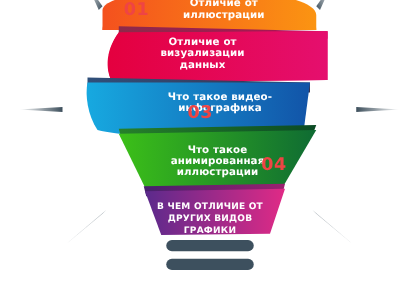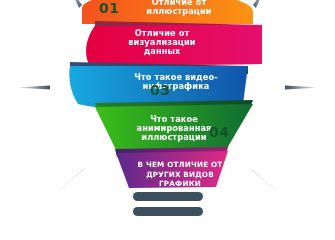--- a/index.html
+++ b/index.html
@@ -19,38 +19,38 @@
     color:#ffffff;
     text-align:center;
     line-height:1.12;
     letter-spacing:.1px;
     white-space:pre-line;
     font-weight:600;
     pointer-events:none;
   }
   .seg-num{
     position:absolute;
-    color:#14532d;
+    color:#ef4444;
     font-weight:800;
     letter-spacing:.4px;
   }
   
   .t1{left:131px;top:-2px;width:96px;font-size:8.2px;}
   .n1{left:99px;top:0px;font-size:14px;}
   
   .t2{left:116px;top:29px;width:92px;font-size:8.2px;}
   .n2{left:210px;top:39px;font-size:14px;}
   
   .t3{left:124px;top:73px;width:104px;font-size:8.2px;}
   .n3{left:104px;top:82px;font-size:14px;margin-left:46px;}
   
   .t4{left:124px;top:115px;width:100px;font-size:8.2px;}
   .n4{left:209px;top:124px;font-size:14px;}
   
-  .t5{left:124px;top:160px;width:88px;font-size:7.2px;font-weight:800;letter-spacing:.2px;line-height:1.35;margin-left:12px;}
+  .t5{left:124px;top:160px;width:88px;font-size:7.2px;font-weight:800;letter-spacing:.2px;line-height:1.35;}
 </style>
 </head>
 <body>
 
 <div id="stage">
 
   <svg class="svgroot" viewBox="0 0 335 220" xmlns="http://www.w3.org/2000/svg">
     <defs>
       <linearGradient id="g1" x1="0" y1="0" x2="1" y2="0">
         <stop offset="0%" stop-color="#f4511e"></stop>

